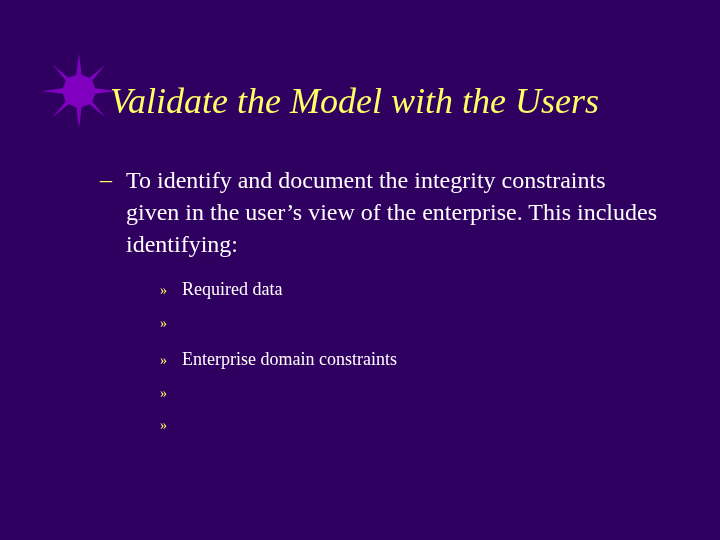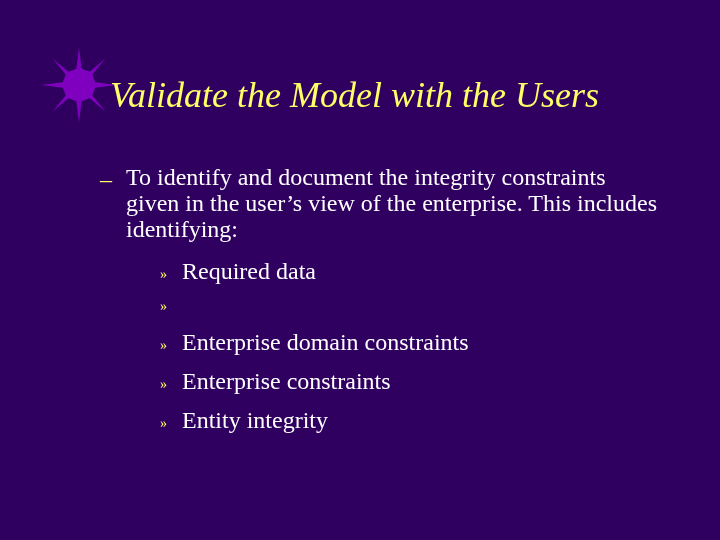--- a/index.html
+++ b/index.html
@@ -13,21 +13,21 @@
     overflow: hidden;
   }
   .slide {
     position: relative;
     width: 720px;
     height: 540px;
     box-sizing: border-box;
   }
   .title-row {
     position: absolute;
-    top: 68px;
+    top: 74px;
     left: 40px;
     display: flex;
     align-items: center;
   }
   .title-text {
     font-size: 36px;
     font-style: italic;
     color: #ffff66;
     line-height: 1.1;
     margin-left: -8px;
@@ -46,40 +46,40 @@
   .level1 .dash {
     font-size: 24px;
     line-height: 30px;
     color: #ffff66;
     width: 26px;
     flex: 0 0 26px;
     text-align: left;
   }
   .level1 .text {
     font-size: 24px;
-    line-height: 26px;
+    line-height: 32px;
     color: #ffffff;
   }
   .level2-list {
     margin-left: 60px;
     margin-top: 10px;
   }
   .level2 {
     display: flex;
     align-items: baseline;
     margin: 16px 0;
   }
   .level2 .raquo {
     font-size: 14px;
     color: #ffff66;
     width: 22px;
     flex: 0 0 22px;
   }
   .level2 .text {
-    font-size: 24px;
+    font-size: 18px;
     line-height: 22px;
     color: #ffffff;
   }
   .starburst {
     width: 78px;
     height: 78px;
     flex: 0 0 78px;
     margin-top: -22px;
   }
 </style>
@@ -117,22 +117,20 @@
       </div>
       <div class="level2">
         <div class="raquo">»</div>
       </div>
       <div class="level2">
         <div class="raquo">»</div>
         <div class="text">Enterprise domain constraints</div>
       </div>
       <div class="level2">
         <div class="raquo">»</div>
-        <div class="text">Enterprise constraints</div>
       </div>
       <div class="level2">
         <div class="raquo">»</div>
-        <div class="text">Entity integrity</div>
       </div>
     </div>
   </div>
 
 </div>
 
 </body></html>

